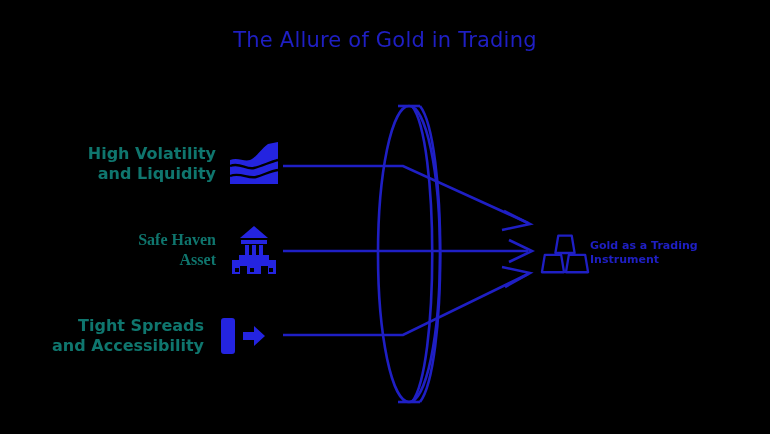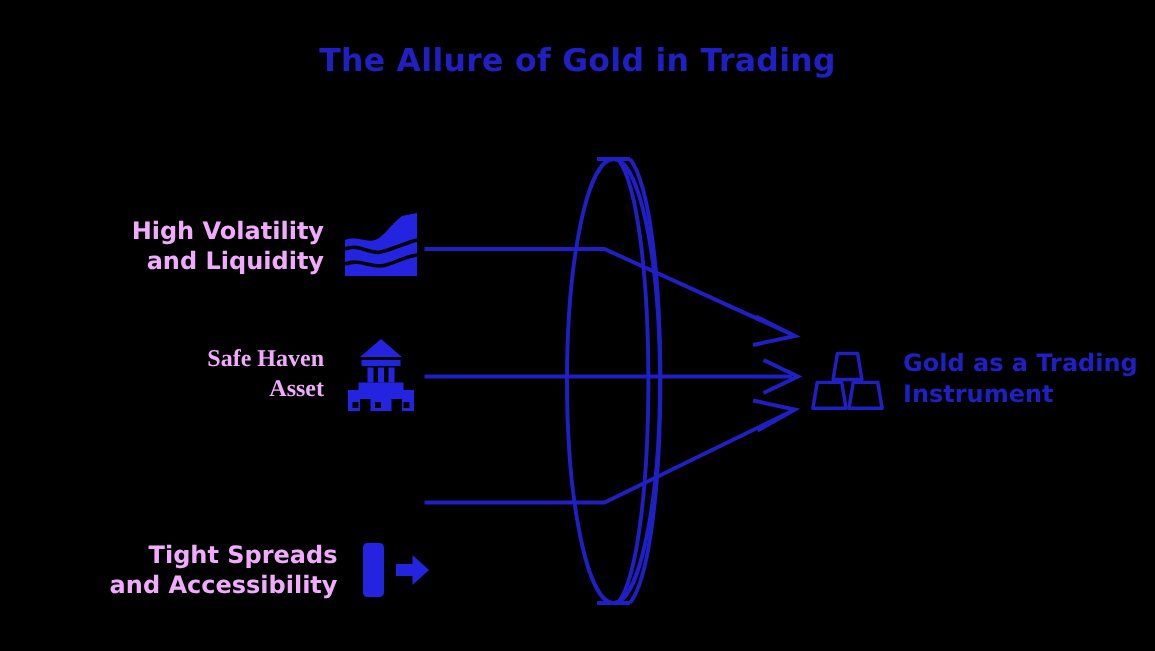--- a/index.html
+++ b/index.html
@@ -15,71 +15,70 @@
     overflow: hidden;
     font-family: "DejaVu Sans", "Liberation Sans", sans-serif;
   }
   #title {
     position: absolute;
     left: 0;
     top: 28px;
     width: 770px;
     text-align: center;
     font-size: 21px;
-    font-weight: bold;
+    font-weight: normal;
     color: #1f1fc4;
     letter-spacing: 0.2px;
   }
   .feature {
     position: absolute;
     display: flex;
     align-items: center;
     justify-content: flex-end;
   }
   .feature-label {
     font-size: 16px;
     font-weight: bold;
-    color: #f0abfc;
+    color: #0f766e;
     text-align: right;
     line-height: 1.22;
     white-space: pre-line;
     margin-right: 12px;
   }
   .feature-icon {
     width: 52px;
     height: 52px;
     flex: 0 0 52px;
     display: block;
   }
   #feature-0 { left: 40px; top: 138px; width: 240px; height: 52px; }
   #feature-1 { left: 40px; top: 224px; width: 240px; height: 52px; font-family: Liberation Serif, serif; }
-  #feature-2 { left: 49px; top: 310px; width: 240px; height: 52px; margin-top: 44px; }
+  #feature-2 { left: 28px; top: 310px; width: 240px; height: 52px; }
 
   #output-group {
     position: absolute;
     left: 540px;
     top: 224px;
     width: 225px;
     height: 58px;
     display: flex;
     align-items: center;
   }
   #output-icon {
     width: 50px;
     height: 50px;
     flex: 0 0 50px;
     display: block;
   }
   #output-label {
-    font-size: 16px;
+    font-size: 11px;
     font-weight: bold;
     color: #1f1fc4;
     line-height: 1.3;
     white-space: pre-line;
-    margin-left: 12px;
   }
   #lens-layer, #arrow-layer {
     position: absolute;
     left: 0;
     top: 0;
     width: 770px;
     height: 434px;
     pointer-events: none;
   }
 </style>

